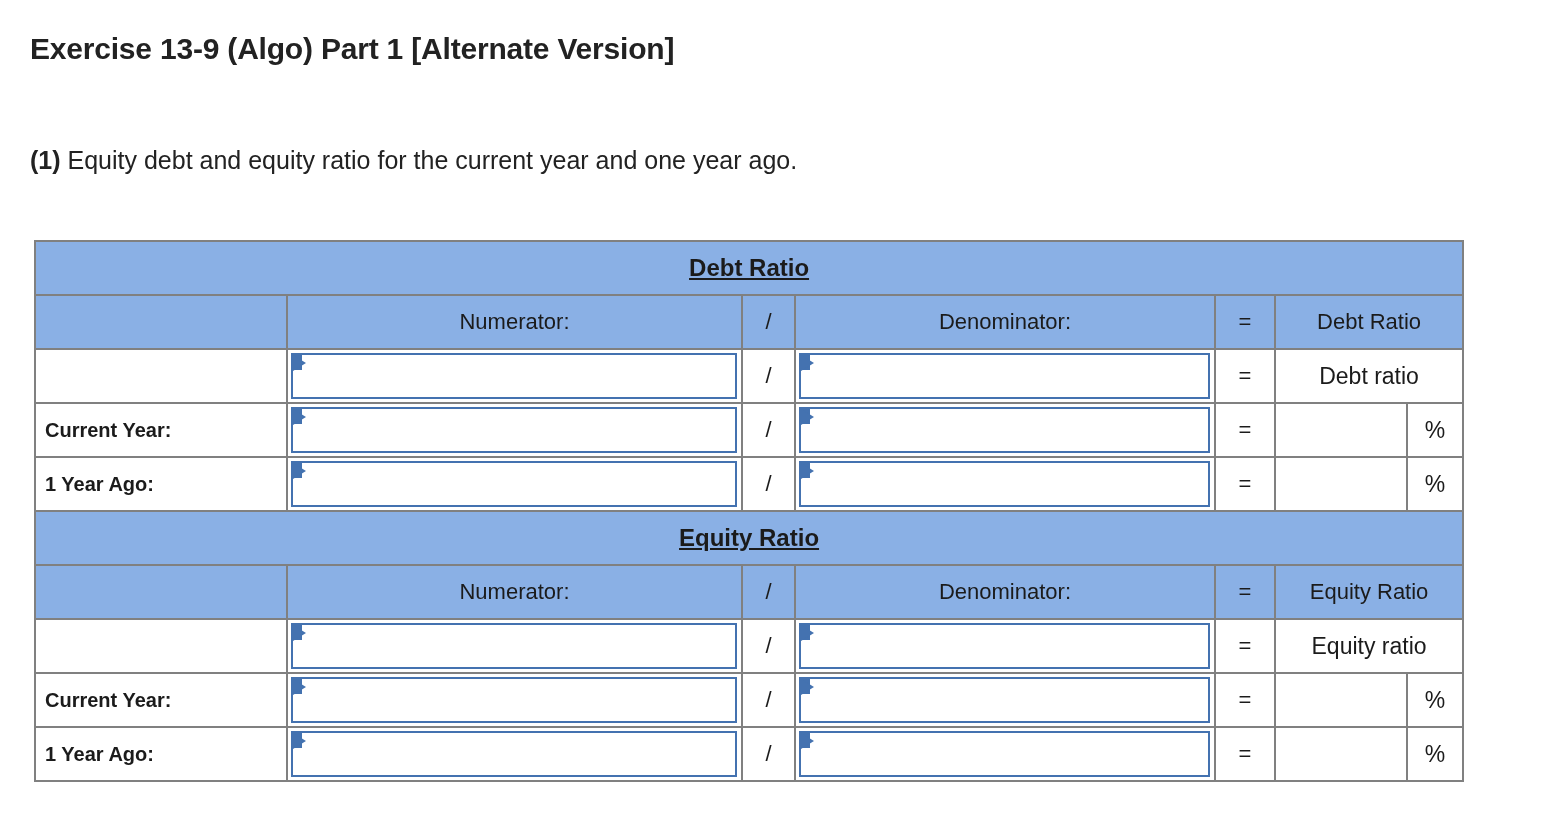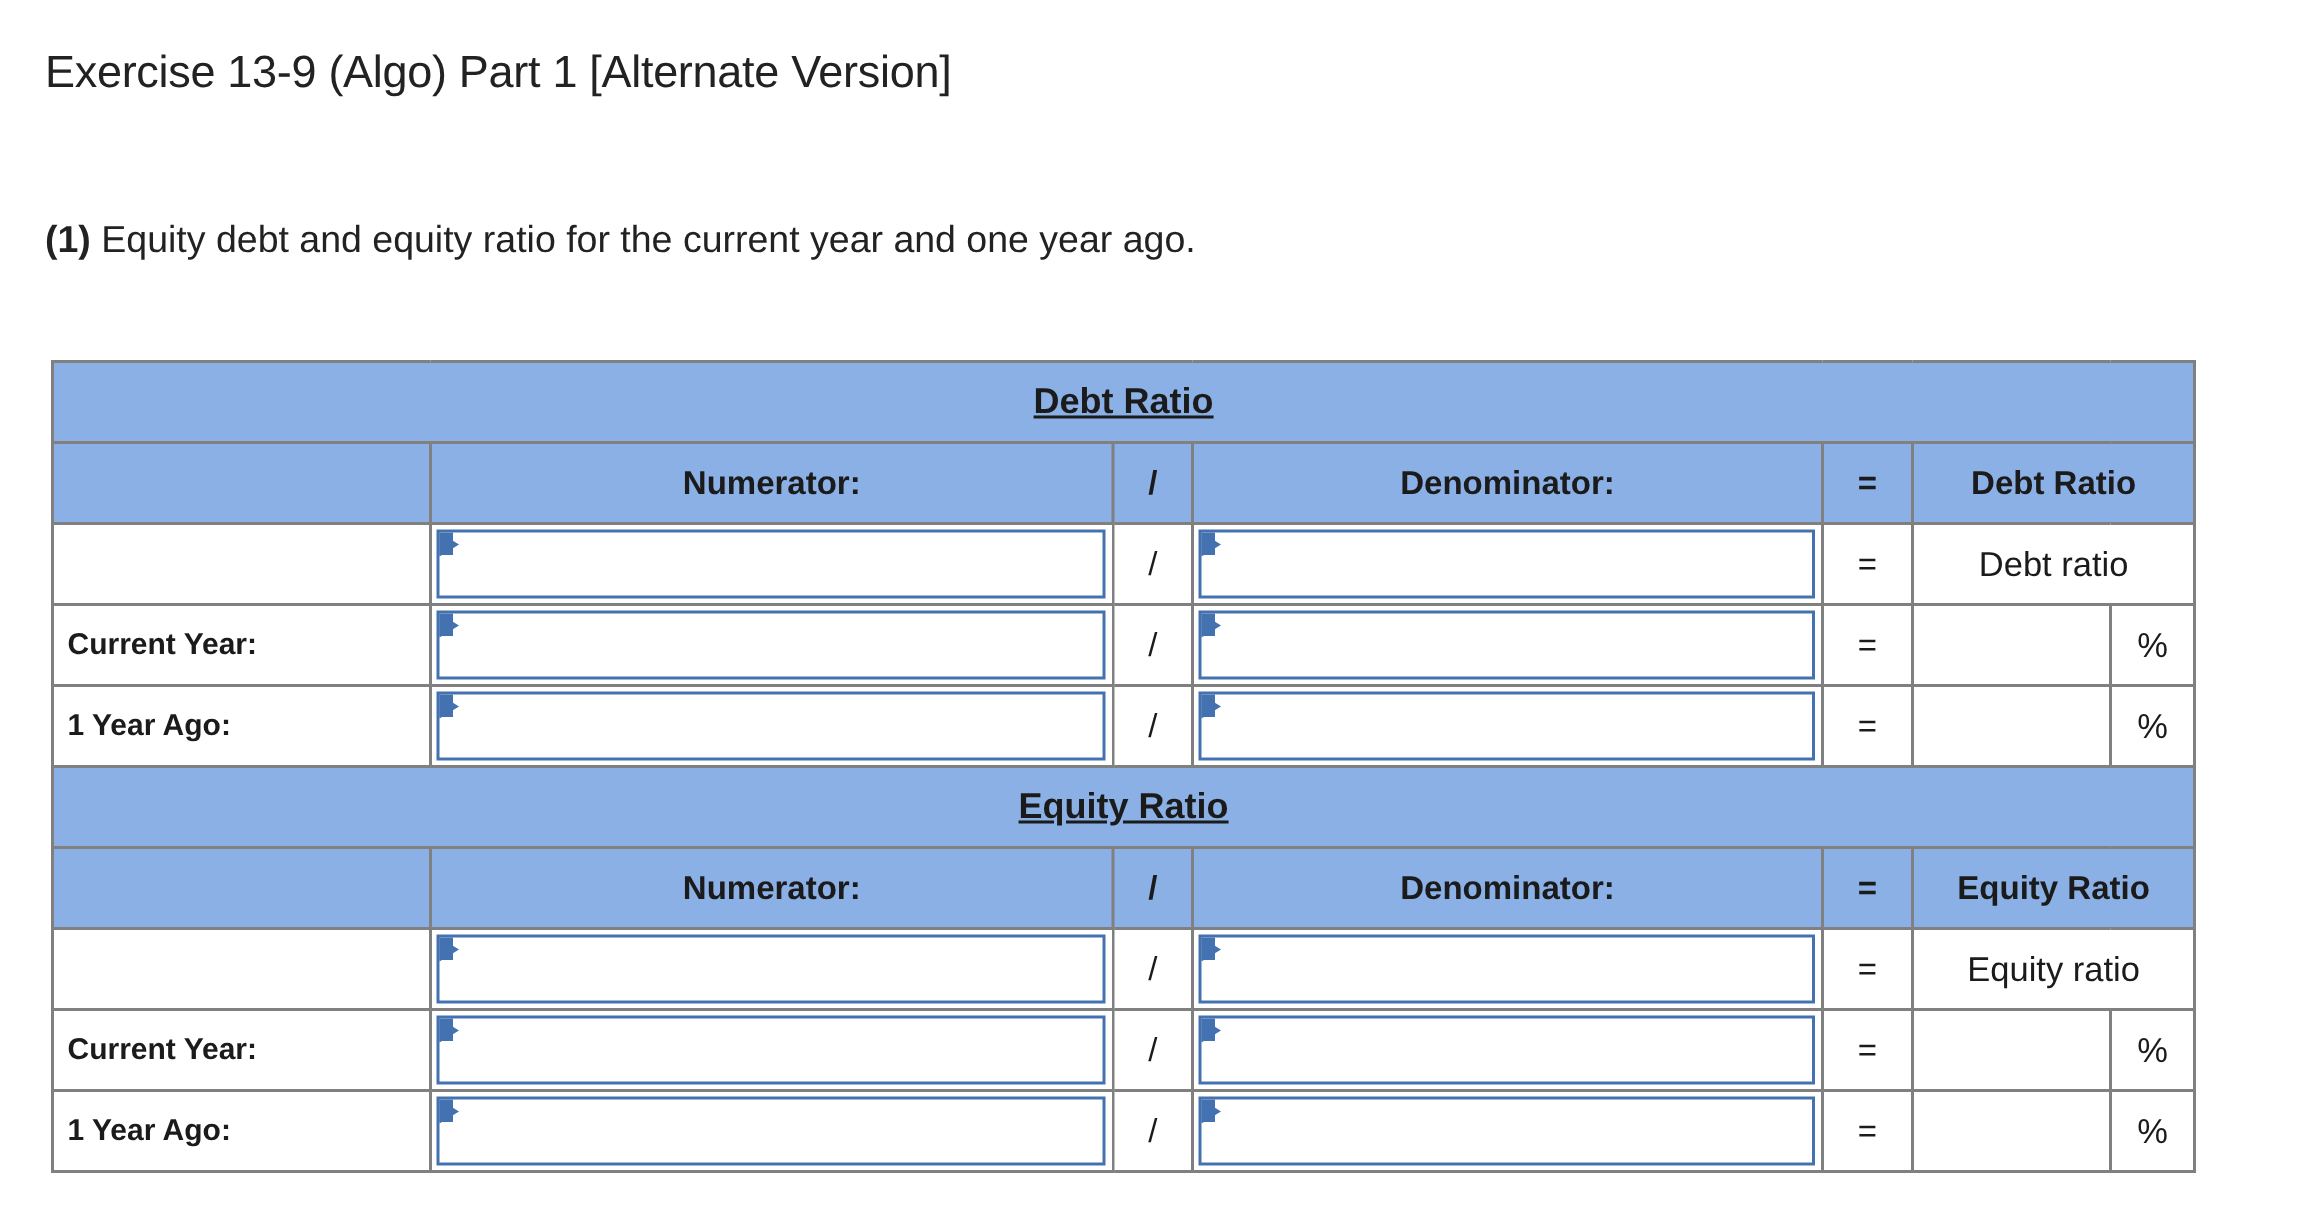--- a/index.html
+++ b/index.html
@@ -20,21 +20,21 @@
     width: 1546px;
     height: 818px;
     box-sizing: border-box;
   }
 
   .exercise-title {
     position: absolute;
     left: 30px;
     top: 32px;
     font-size: 30px;
-    font-weight: normal;
+    font-weight: bold;
     letter-spacing: -0.2px;
     white-space: nowrap;
     color: #222222;
   }
 
   .instruction {
     position: absolute;
     left: 30px;
     top: 146px;
     font-size: 25px;
@@ -85,21 +85,21 @@
   }
   .band .band-text {
     text-decoration: underline;
     display: inline-block;
   }
 
   .hdr {
     background: #8AB0E5 !important;
     text-align: center;
     font-size: 22px;
-    font-weight: bold;
+    font-weight: normal;
     height: 56px;
   }
   .hdr.slash { font-size: 22px; }
   .hdr.blank { }
 
   .row-label {
     font-size: 20px;
     font-weight: bold;
     padding-left: 9px !important;
     text-align: left;

